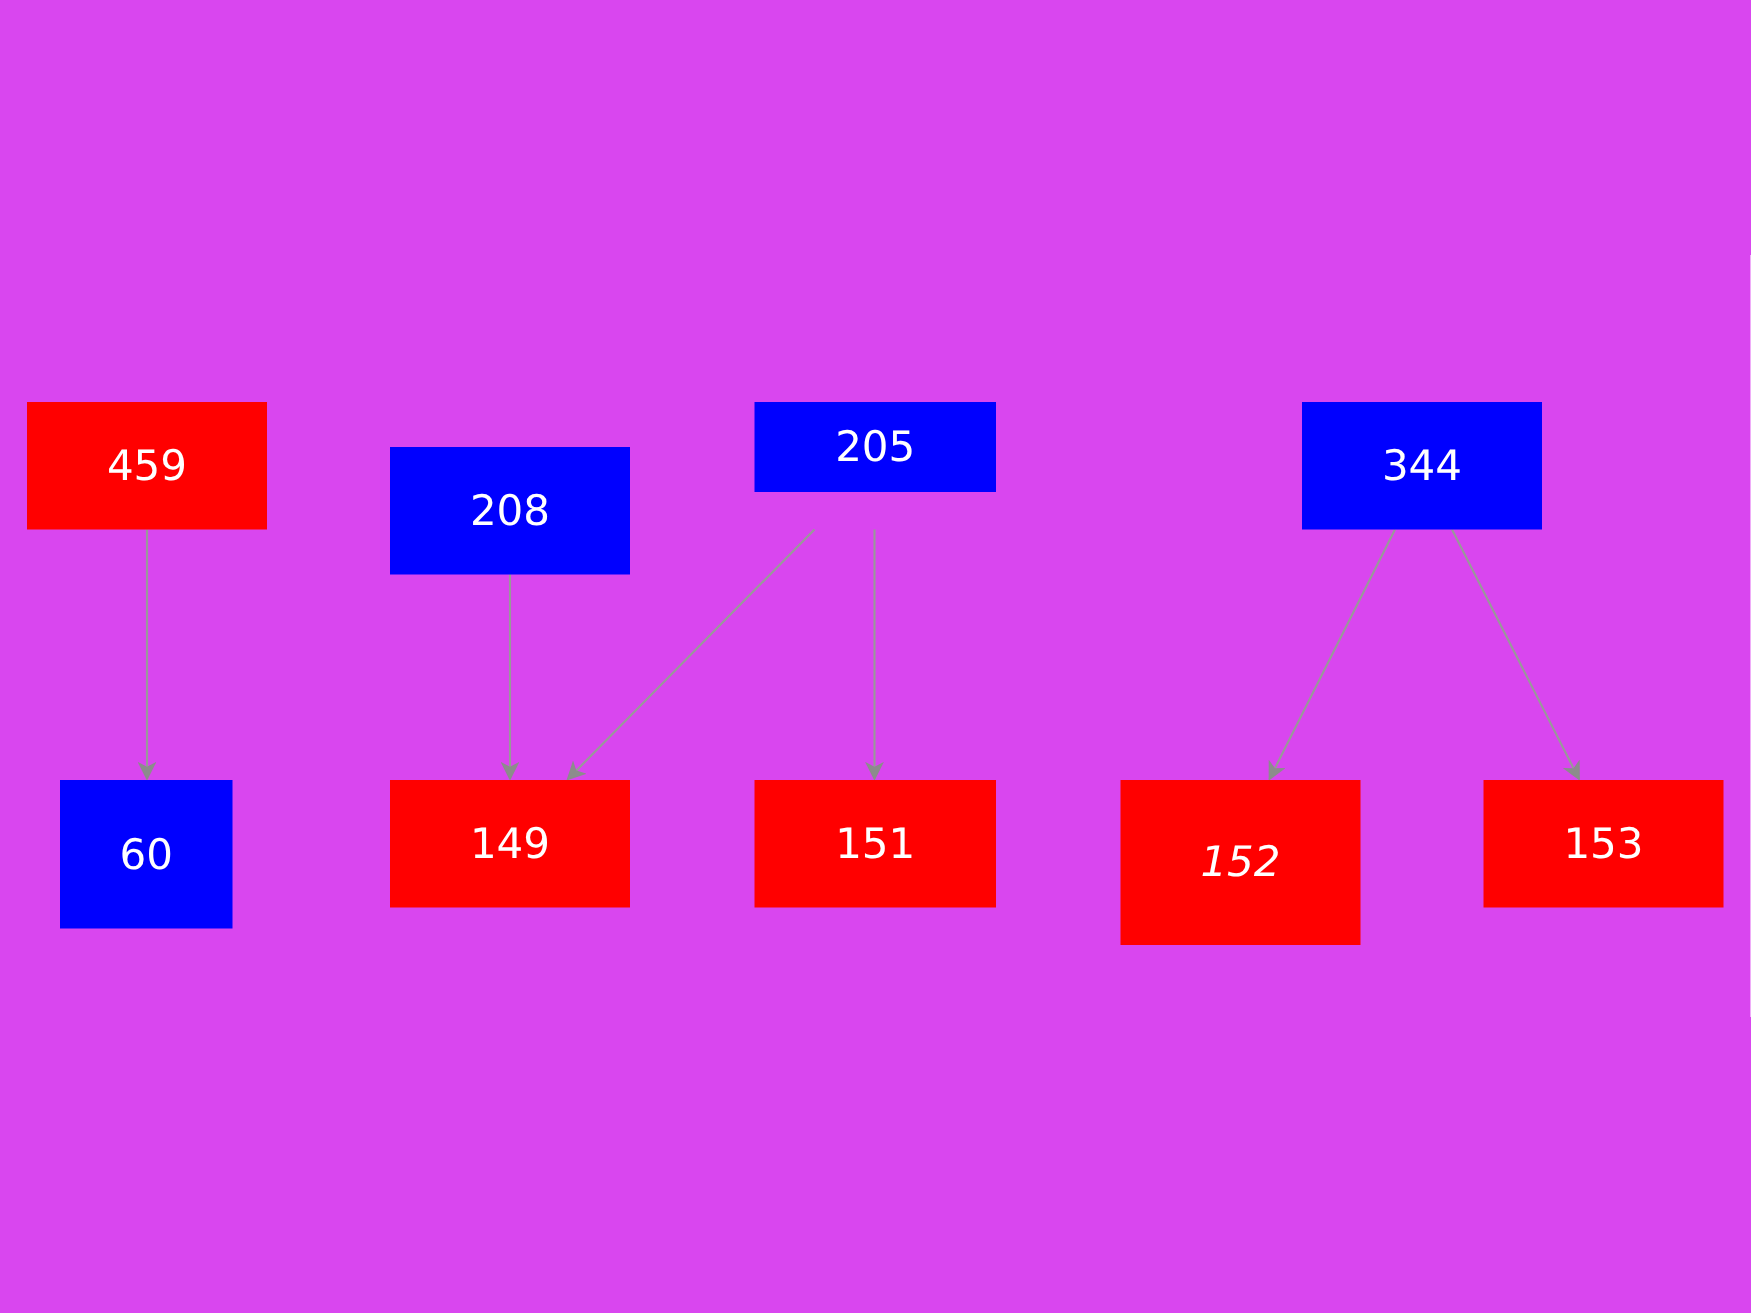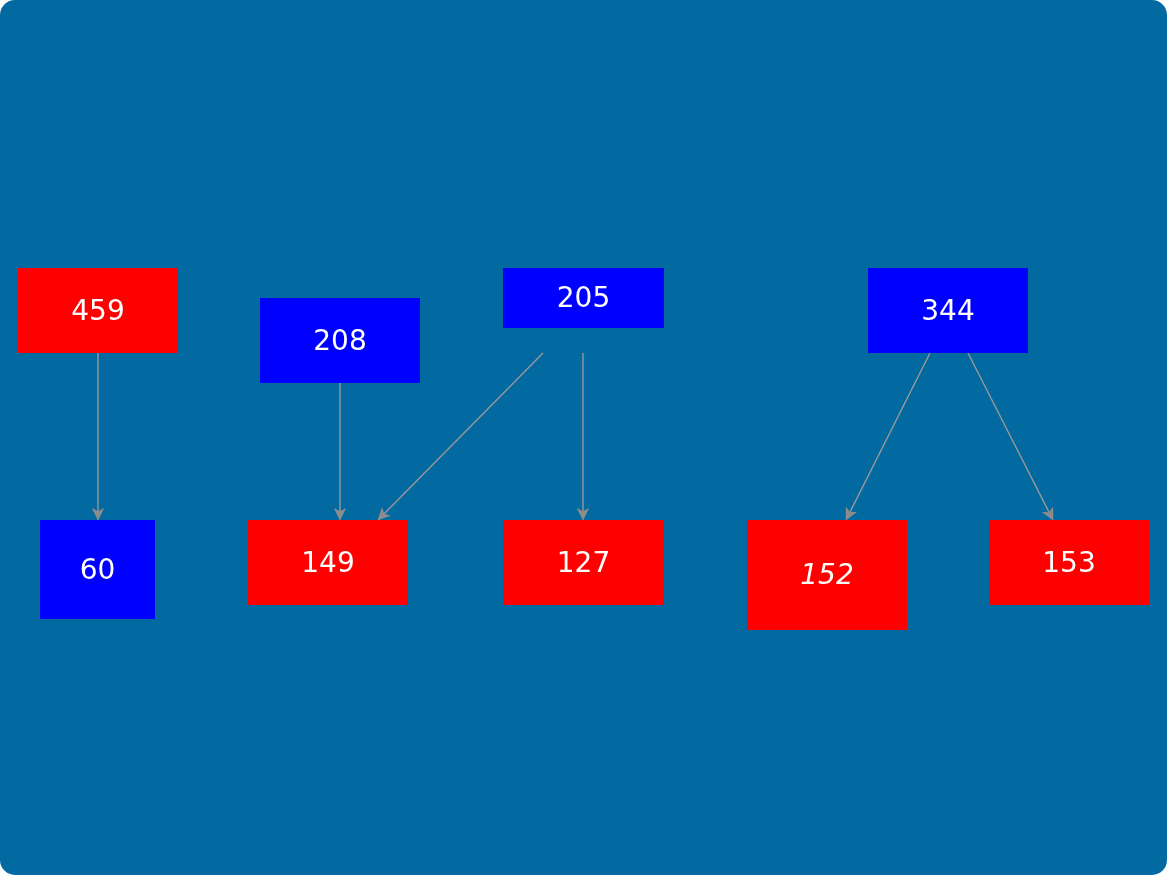--- a/index.html
+++ b/index.html
@@ -40,21 +40,21 @@
     letter-spacing: 0px;
     user-select: none;
   }
   .node-label {
     pointer-events: none;
   }
 </style>
 </head>
 <body>
 
-<div id="canvas" style="background: #0369a1; border-radius: 15px;">
+<div id="canvas" style="background: #d946ef;">
 
   <svg id="edge-layer" width="1167" height="875" viewBox="0 0 1167 875" xmlns="http://www.w3.org/2000/svg">
     <defs>
       <marker id="arrowhead" viewBox="0 0 10 10" refX="9.2" refY="5" markerWidth="9" markerHeight="9" markerUnits="strokeWidth" orient="auto-start-reverse">
         <path d="M 0 0 L 10 5 L 0 10 L 2.6 5 z" fill="#8c8c8c"></path>
       </marker>
     </defs>
     <g id="edges-group">
         <line x1="98" y1="353" x2="98" y2="519.5" stroke="#999999" stroke-width="1.4" marker-end="url(#arrowhead)"></line>
         <line x1="340" y1="353" x2="340" y2="519.5" stroke="#999999" stroke-width="1.4" marker-end="url(#arrowhead)"></line>
@@ -74,25 +74,25 @@
       </div>
       <div class="node" style="left: 503px; top: 268px; width: 161px; height: 60px; background: rgb(0, 0, 255); color: rgb(255, 255, 255);">
         <span class="node-label">205</span>
       </div>
       <div class="node" style="left: 868px; top: 268px; width: 160px; height: 85px; background: rgb(0, 0, 255); color: rgb(255, 255, 255);">
         <span class="node-label">344</span>
       </div>
       <div class="node" style="left: 40px; top: 520px; width: 115px; height: 99px; background: rgb(0, 0, 255); color: rgb(255, 255, 255);">
         <span class="node-label">60</span>
       </div>
-      <div class="node" style="left: 248px; top: 520px; width: 160px; height: 85px; background: rgb(255, 0, 0); color: rgb(255, 255, 255);">
+      <div class="node" style="left: 260px; top: 520px; width: 160px; height: 85px; background: rgb(255, 0, 0); color: rgb(255, 255, 255);">
         <span class="node-label">149</span>
       </div>
       <div class="node" style="left: 503px; top: 520px; width: 161px; height: 85px; background: rgb(255, 0, 0); color: rgb(255, 255, 255);">
-        <span class="node-label">127</span>
+        <span class="node-label">151</span>
       </div>
       <div class="node" style="left: 747px; top: 520px; width: 160px; height: 110px; background: rgb(255, 0, 0); color: rgb(255, 255, 255); font-style: italic;">
         <span class="node-label">152</span>
       </div>
       <div class="node" style="left: 989px; top: 520px; width: 160px; height: 85px; background: rgb(255, 0, 0); color: rgb(255, 255, 255); text-align: right;">
         <span class="node-label">153</span>
       </div>
     </div>
 
 </div>

